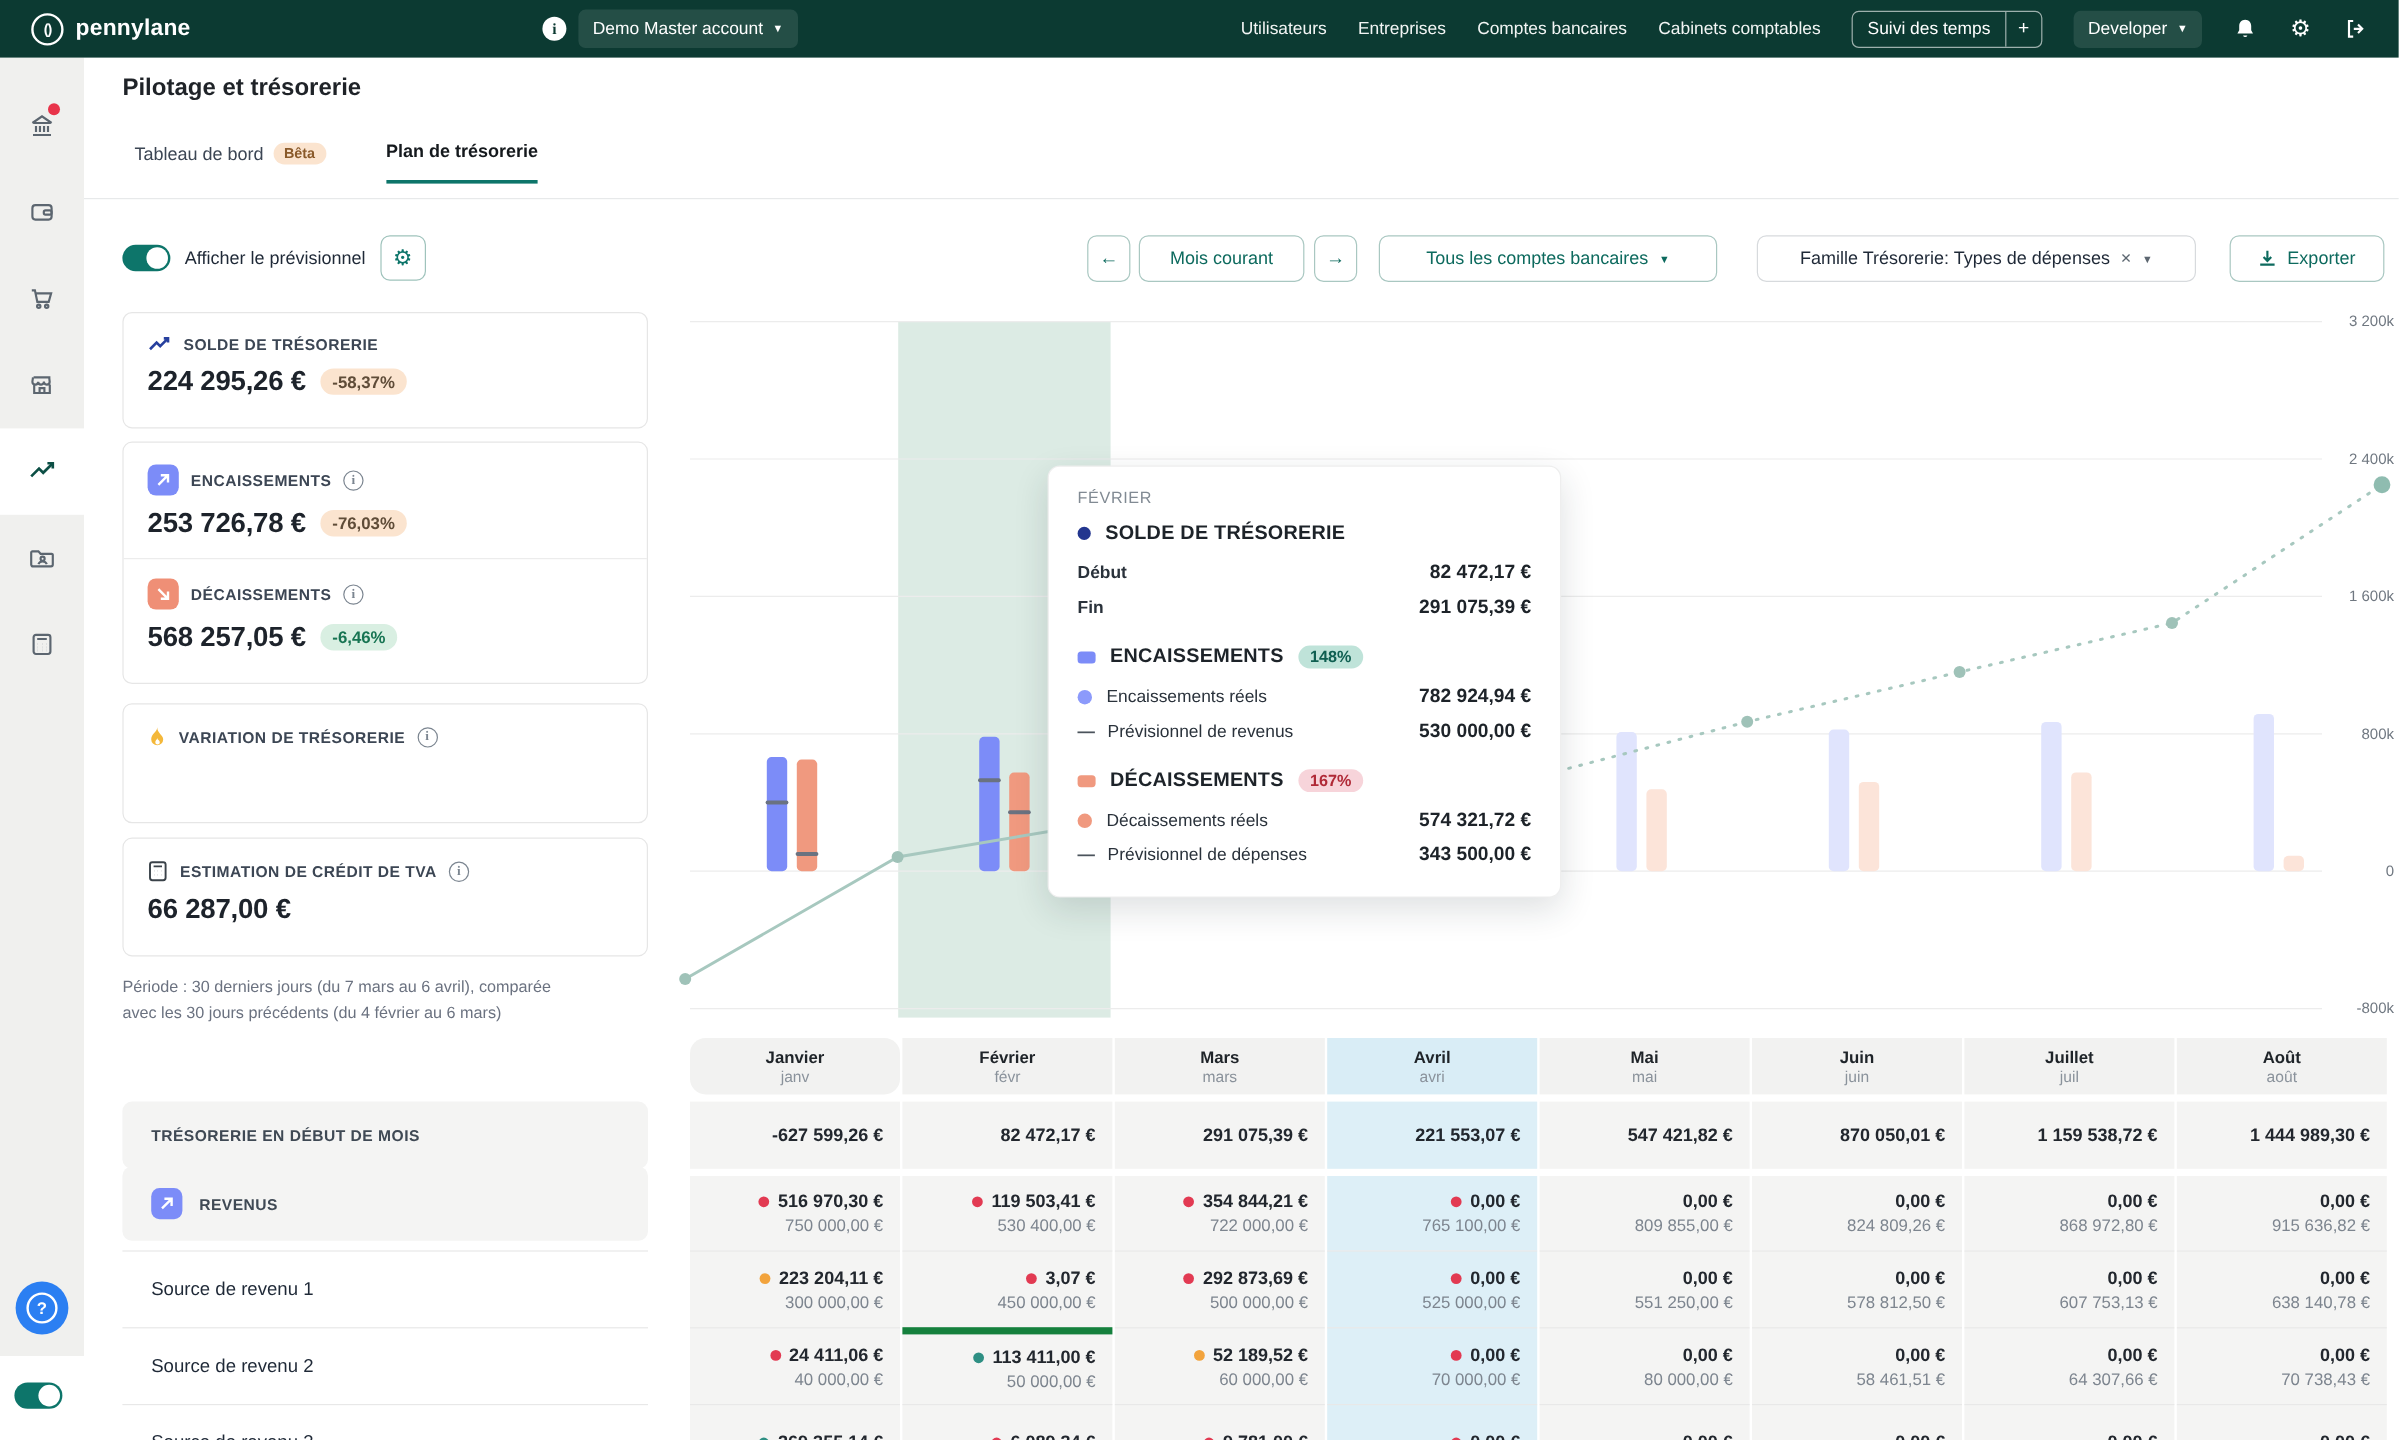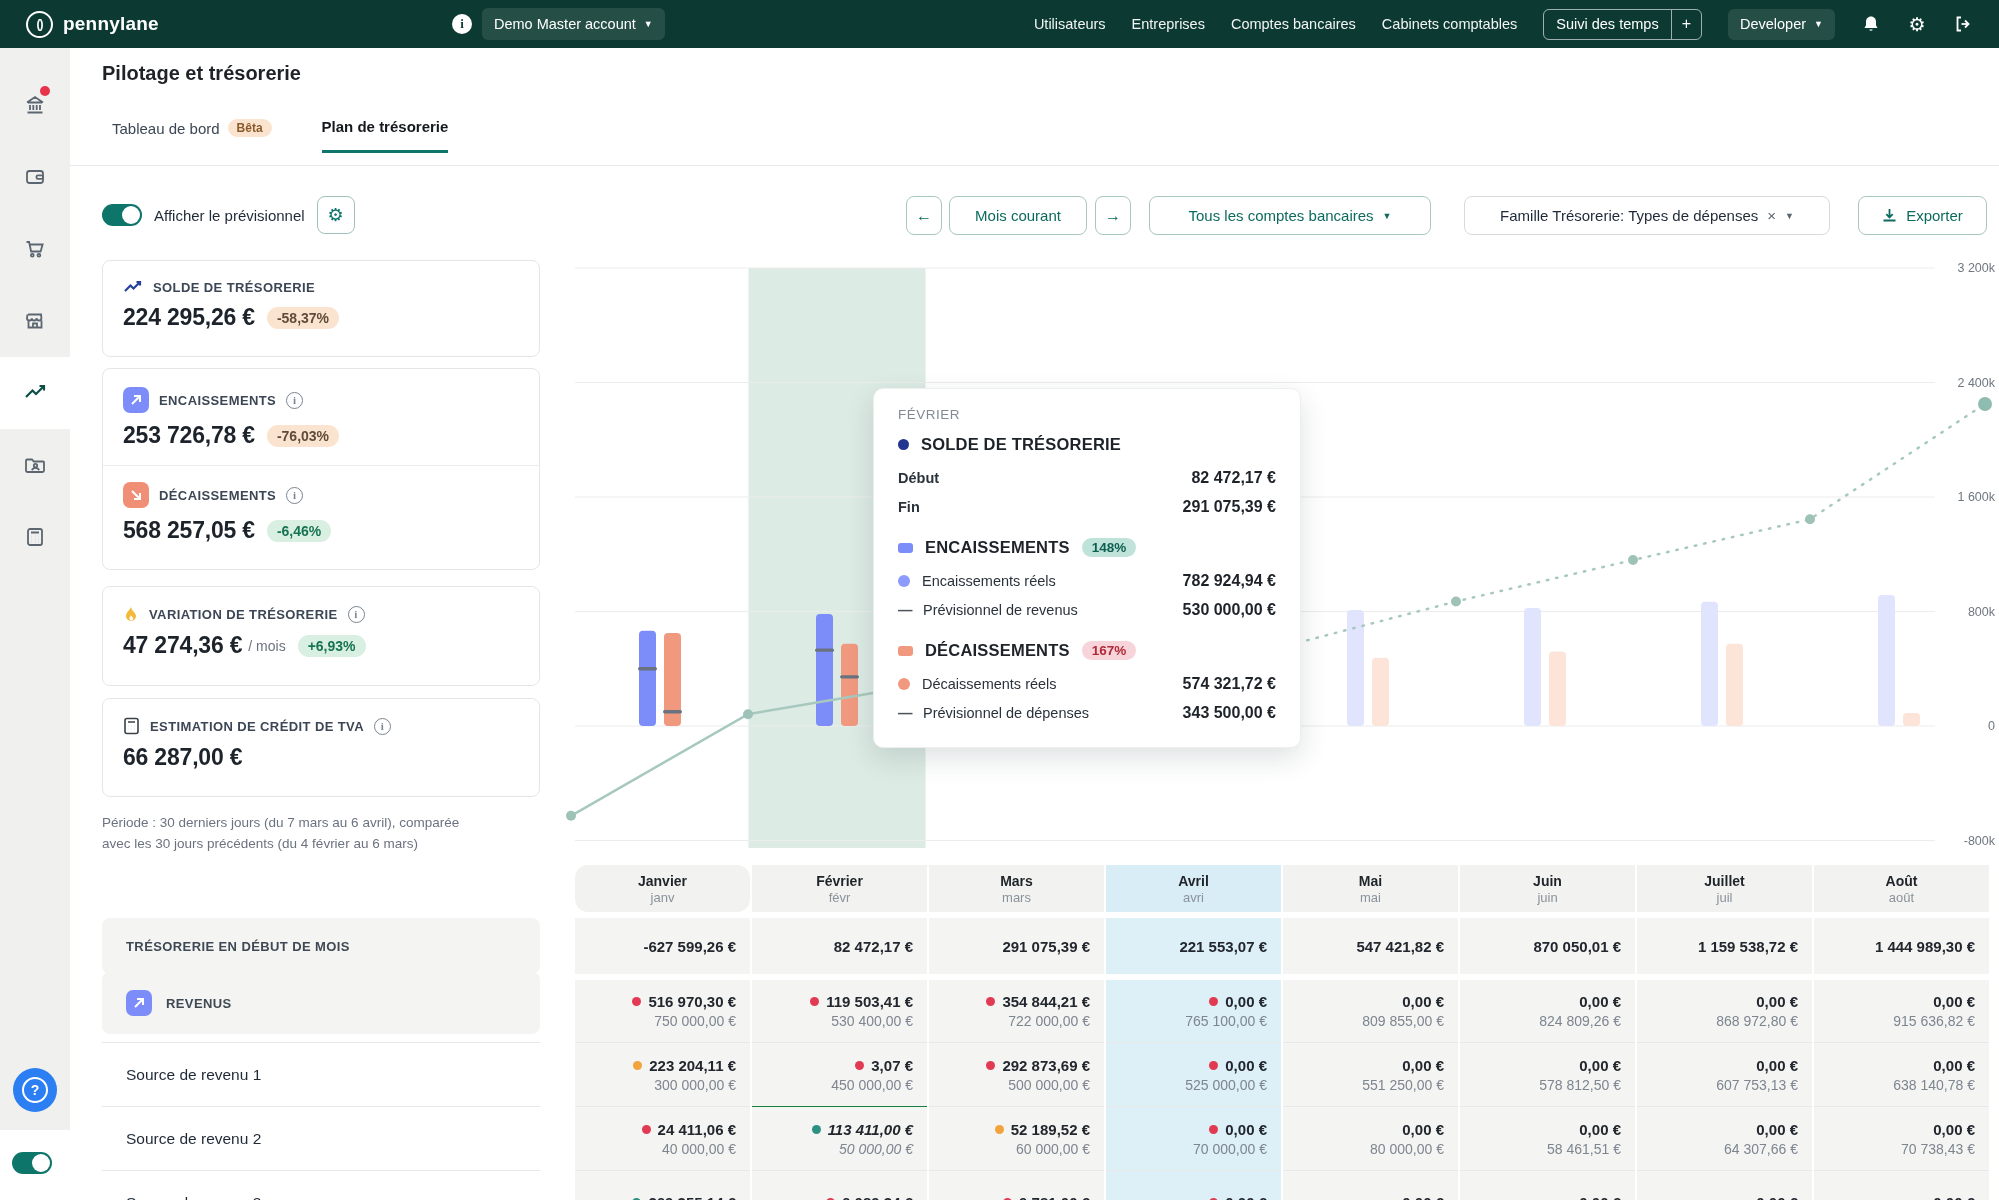--- a/index.html
+++ b/index.html
@@ -293,25 +293,20 @@
   </div>
 
   <div class="card" style="top:538px; height:100px;">
     <div class="kpi-label-row">
       <svg width="16" height="18" viewBox="0 0 16 18">
           <path d="M8 1C8 5 3 6.5 3 11a5 5 0 0 0 10 0C13 7.5 8 6 8 1z" fill="#f4b83a"></path>
           <path d="M8 10c0 1.5-1.6 2-1.6 3.6a1.9 1.9 0 1 0 3.8 0C10.2 12 8 11.5 8 10z" fill="#fff"></path>
         </svg>
       <span>VARIATION DE TRÉSORERIE</span>
       <span class="info-i">i</span>
-    </div>
-    <div class="kpi-value-row">
-      <span class="kpi-value">47 274,36 €</span>
-      <span class="kpi-suffix">/ mois</span>
-      <span class="badge green">+6,93%</span>
     </div>
   </div>
 
   <div class="card" style="top:650px; height:99px;">
     <div class="kpi-label-row">
       <svg width="17" height="18" viewBox="0 0 17 18" fill="none" stroke="#3a4249" stroke-width="1.6">
           <rect x="2" y="1.5" width="13" height="15" rx="2"></rect>
           <path d="M5 5h7M5.5 8.7h.1M8.5 8.7h.1M11.5 8.7h.1M5.5 12h.1M8.5 12h.1M11.5 12h.1"></path>
         </svg>
       <span>ESTIMATION DE CRÉDIT DE TVA</span>
@@ -560,21 +555,21 @@
         <div class="forecast">607 753,13 €</div>
       </div>
       <div class="td-cell" style="left:1744px; top:994px; width:175px; height:64px;border-top:1px solid #e8e8e8;">
         <div class="actual">0,00 €</div>
         <div class="forecast">638 140,78 €</div>
       </div>
       <div class="td-cell" style="left:505px; top:1058px; width:175px; height:64px;border-top:1px solid #e8e8e8;">
         <div class="actual"><span class="cell-dot" style="background: rgb(226, 58, 82);"></span>24 411,06 €</div>
         <div class="forecast">40 000,00 €</div>
       </div>
-      <div class="td-cell" style="left:682px; top:1058px; width:175px; height:64px;border-top:1px solid #15803d;font-style:italic;">
+      <div class="td-cell" style="left:682px; top:1058px; width:175px; height:64px;border-top:6px solid #15803d;">
         <div class="actual"><span class="cell-dot" style="background: rgb(46, 143, 131);"></span>113 411,00 €</div>
         <div class="forecast">50 000,00 €</div>
       </div>
       <div class="td-cell" style="left:859px; top:1058px; width:175px; height:64px;border-top:1px solid #e8e8e8;">
         <div class="actual"><span class="cell-dot" style="background: rgb(242, 163, 60);"></span>52 189,52 €</div>
         <div class="forecast">60 000,00 €</div>
       </div>
       <div class="td-cell hl-blue" style="left:1036px; top:1058px; width:175px; height:64px;border-top:1px solid #e8e8e8;">
         <div class="actual"><span class="cell-dot" style="background: rgb(226, 58, 82);"></span>0,00 €</div>
         <div class="forecast">70 000,00 €</div>

